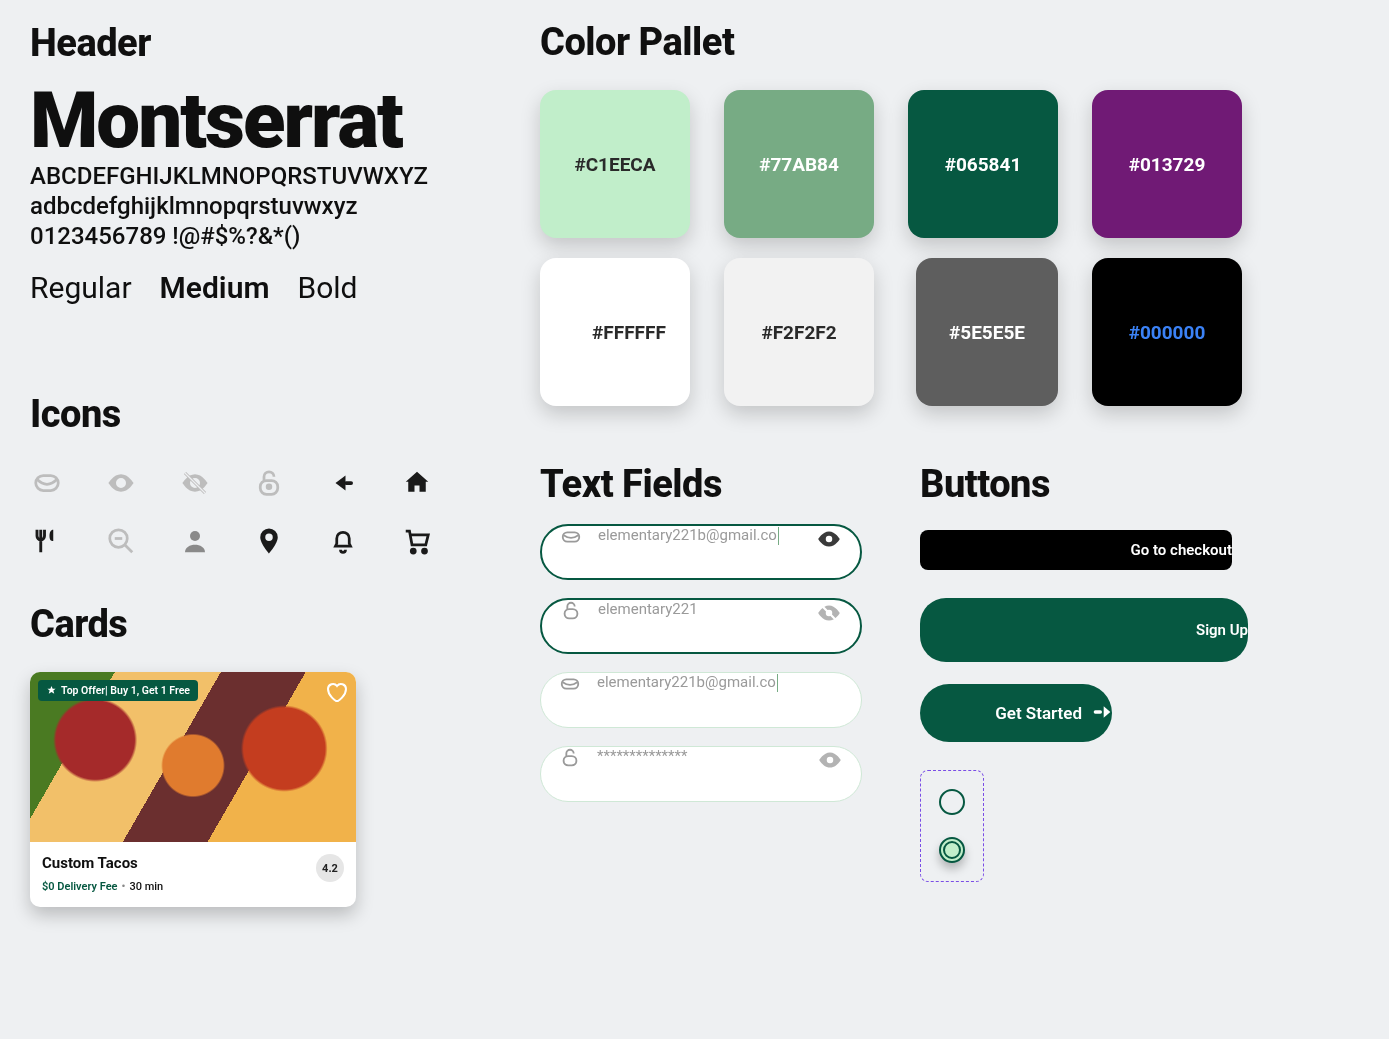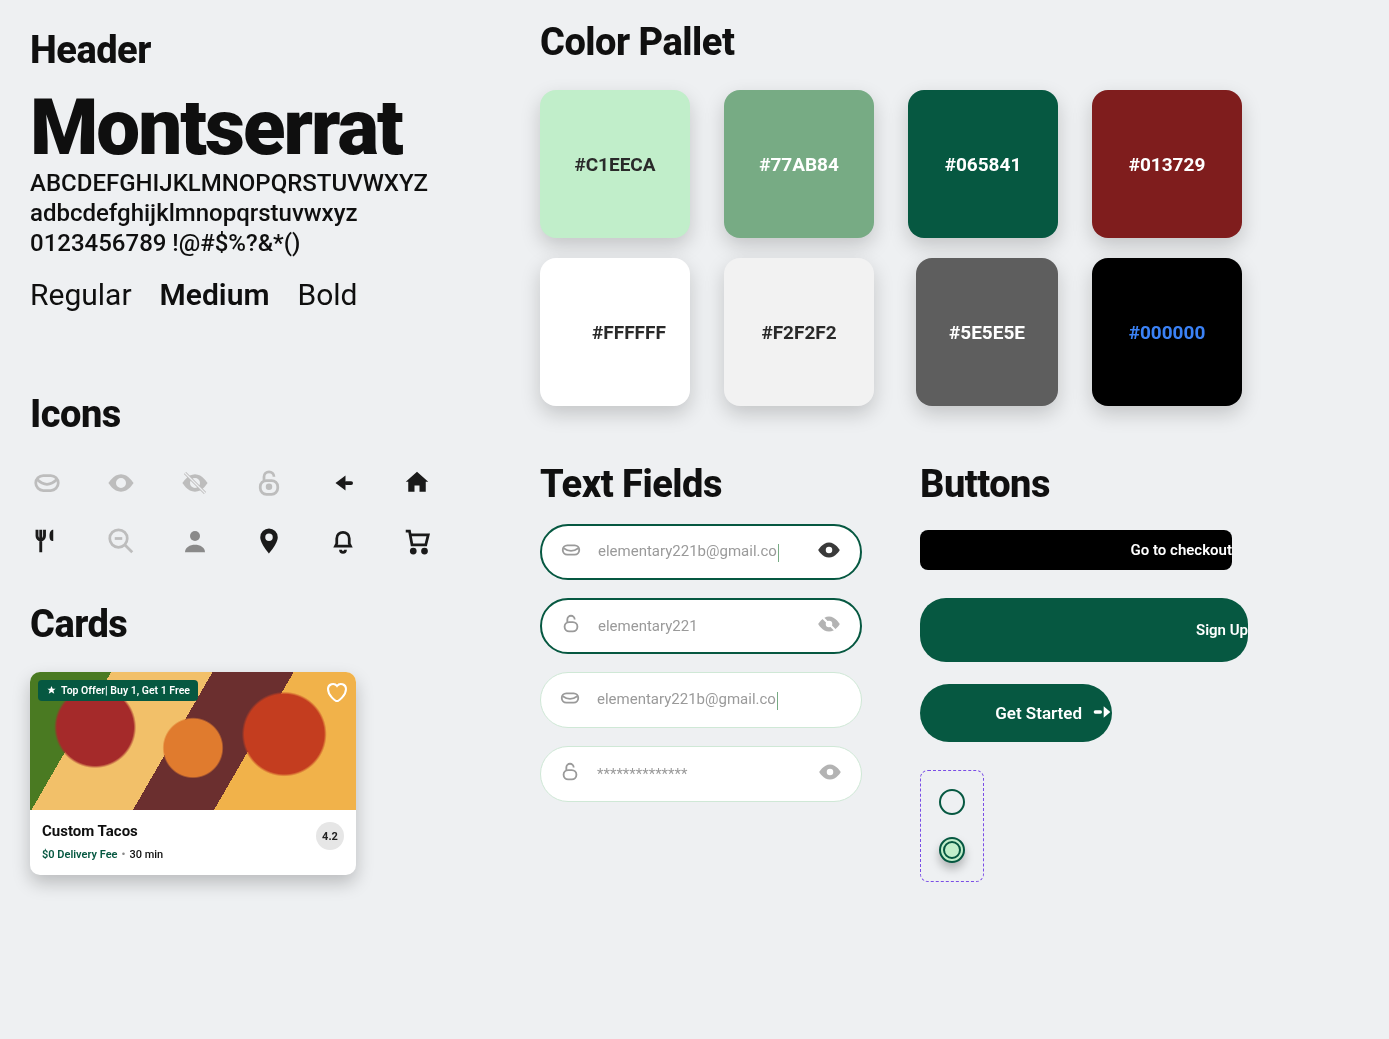--- a/index.html
+++ b/index.html
@@ -1,55 +1,55 @@
 <!DOCTYPE html>
 <html><head>
 <meta charset="utf-8">
 <style>
 *{margin:0;padding:0;box-sizing:border-box;font-family:-apple-system,BlinkMacSystemFont,"Segoe UI",Roboto,Arial,sans-serif}
 body{background:#eef0f2;padding:20px 30px;color:#0f0f0f}
 .page{position:relative;width:1280px;height:1000px}
 .section-title{font-weight:800;font-size:38px;letter-spacing:-0.5px;color:#101010}
-.header-block{position:absolute;left:0;top:8px;width:470px}
+.header-block{position:absolute;left:0;top:1px;width:470px}
 .big-font{font-weight:900;font-size:78px;letter-spacing:-2px;margin-top:10px}
 .alpha{font-size:24px;font-weight:500;margin-top:-4px}
 .alpha+ .alpha{margin-top:2px}
 .weights{margin-top:20px;display:flex;gap:28px;align-items:baseline}
 .w-reg{font-size:30px;font-weight:400}
 .w-med{font-size:30px;font-weight:600}
 .w-bold{font-size:30px;font-weight:400}
 
 .pallet-block{position:absolute;left:510px;top:0}
 .swatches{margin-top:26px;display:grid;grid-template-columns:repeat(4,150px);grid-auto-rows:148px;gap:20px 34px}
 .swatch{border-radius:16px;display:flex;align-items:center;justify-content:center;font-weight:700;font-size:19px;box-shadow:0 8px 20px rgba(0,0,0,0.18)}
 
 .icons-block{position:absolute;left:0;top:372px}
 .icon-grid{margin-top:22px;display:grid;grid-template-columns:repeat(6,60px);grid-auto-rows:50px;gap:8px 14px;align-items:center;justify-items:start}
 .ic{width:34px;height:34px;display:flex;align-items:center;justify-content:center;color:#bdbdbd}
 .ic.dark{color:#1a1a1a}
 .ic svg{width:30px;height:30px}
 
 .cards-block{position:absolute;left:0;top:582px}
 .card{margin-top:26px;width:326px;border-radius:10px;overflow:hidden;background:#fff;box-shadow:0 8px 18px rgba(0,0,0,0.22)}
-.card-img{height:138px;position:relative;background:
+.card-img{height:170px;position:relative;background:
  radial-gradient(circle at 20% 40%,#a52a2a 0 14%,transparent 15%),
  radial-gradient(circle at 50% 55%,#e07b2e 0 16%,transparent 17%),
  radial-gradient(circle at 78% 45%,#c43d1f 0 15%,transparent 16%),
  linear-gradient(120deg,#4a7a22 0 20%,#f2c069 20% 45%,#6b2f2f 45% 65%,#f1b24a 65% 100%)}
 .badge-top{position:absolute;top:8px;left:8px;background:#065841;color:#fff;font-size:10.5px;font-weight:600;padding:4px 8px;border-radius:4px;display:flex;align-items:center;gap:4px}
 .heart-out{position:absolute;top:8px;right:8px;width:24px;height:24px;color:#fff}
 .card-body{padding:12px 12px 14px;position:relative}
 .card-title{font-weight:700;font-size:15px}
 .card-sub{font-size:11px;color:#065841;font-weight:600;margin-top:8px}
 .card-sub .dot{color:#888;margin:0 4px}
 .card-sub .mins{color:#111;font-weight:500}
 .rating{position:absolute;right:12px;top:12px;width:28px;height:28px;border-radius:50%;background:#e6e6e6;display:flex;align-items:center;justify-content:center;font-size:11px;font-weight:700;color:#222}
 
 .tf-block{position:absolute;left:510px;top:442px}
-.field{margin-top:18px;width:322px;height:56px;border-radius:28px;display:flex;align-items:center;padding:0 18px;gap:16px;background:#fff}
+.field{margin-top:18px;width:322px;height:56px;border-radius:28px;display:flex;padding:0 18px;gap:16px;background:#fff}
 .field.green{border:2px solid #065841}
 .field.lite{border:1.5px solid #cfe8d6}
 .field .ficon{width:22px;color:#9a9a9a;flex:none}
 .field .ftxt{flex:1;font-size:15px;color:#9a9a9a;white-space:nowrap;overflow:hidden}
 .field .ftxt .val{color:#9a9a9a}
 .field .ftxt .cursor{display:inline-block;width:1.5px;height:18px;background:#77ab84;vertical-align:middle;margin-left:1px}
 .field .rbtn{width:26px;color:#3a3a3a}
 .field .rbtn.gray{color:#b3b3b3}
 
 .btn-block{position:absolute;left:890px;top:442px}
@@ -79,21 +79,21 @@
    <span class="w-bold">Bold</span>
   </div>
  </div>
 
  <div class="pallet-block">
   <div class="section-title">Color Pallet</div>
   <div class="swatches" id="swatches">
         <div class="swatch" style="background: rgb(193, 238, 202); color: rgb(42, 42, 42);">#C1EECA</div>
         <div class="swatch" style="background: rgb(119, 171, 132); color: rgb(255, 255, 255);">#77AB84</div>
         <div class="swatch" style="background: rgb(6, 88, 65); color: rgb(255, 255, 255);">#065841</div>
-        <div class="swatch" style="background: #7f1d1d; color: rgb(255, 255, 255);">#013729</div>
+        <div class="swatch" style="background: #701a75; color: rgb(255, 255, 255);">#013729</div>
         <div class="swatch" style="background: rgb(255, 255, 255); color: rgb(42, 42, 42); padding-left: 28px;">#FFFFFF</div>
         <div class="swatch" style="background: rgb(242, 242, 242); color: rgb(42, 42, 42);">#F2F2F2</div>
         <div class="swatch" style="background: rgb(94, 94, 94); color: rgb(255, 255, 255); margin-left: 8px;">#5E5E5E</div>
         <div class="swatch" style="background: rgb(0, 0, 0); color: #3b82f6;">#000000</div>
       </div>
  </div>
 
  <div class="icons-block">
   <div class="section-title">Icons</div>
   <div class="icon-grid">

